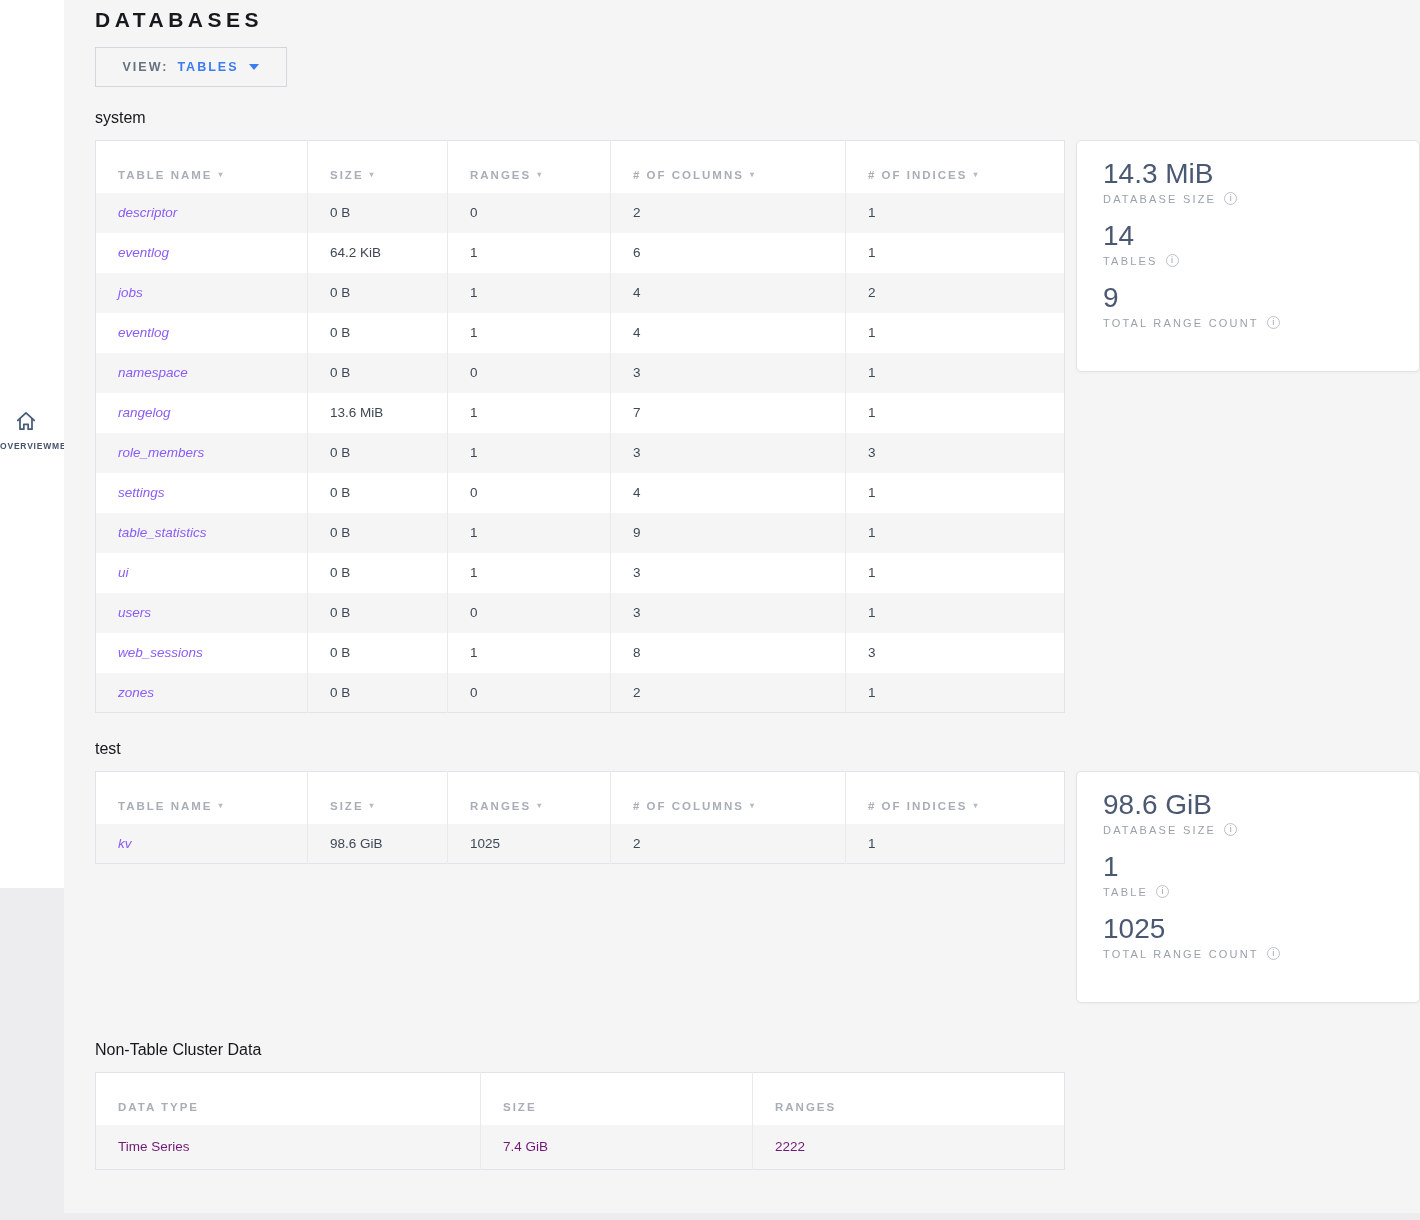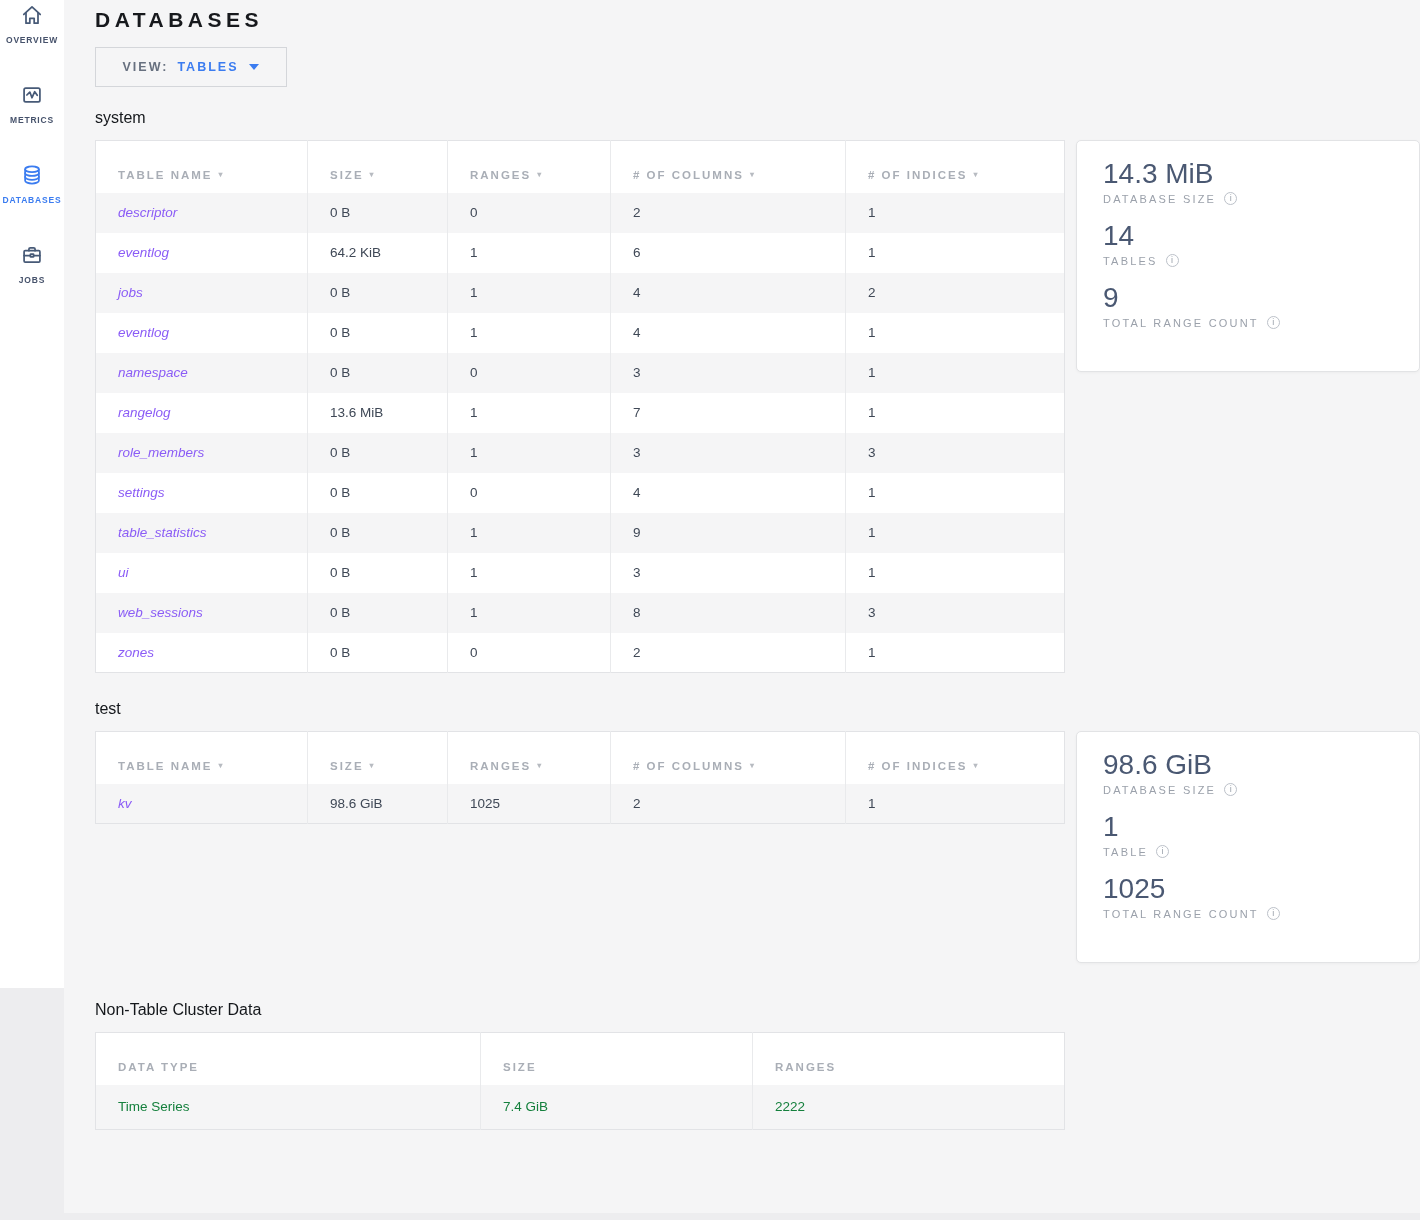--- a/index.html
+++ b/index.html
@@ -8,22 +8,22 @@
     width:1420px; height:1220px;
     background:#ededef;
     font-family:"Liberation Sans", sans-serif;
     overflow:hidden;
   }
   .app { display:flex; height:1213px; }
 
   
   .sidebar {
     width:64px; flex-shrink:0; background:#ffffff;
-    display:flex; flex-direction:column; align-items:center;
-    padding-top:3px; height:988px;
+    display:flex; flex-direction:row; align-items:center;
+    padding-top:9px; height:888px;
   }
   .nav-item {
     width:100%; height:80px; display:flex; flex-direction:column;
     align-items:center; cursor:pointer;
   }
   .nav-icon { width:24px; height:24px; }
   .nav-icon svg { display:block; }
   .nav-label {
     margin-top:8px; font-size:8.5px; font-weight:700;
     letter-spacing:0.8px; color:#46526b;
@@ -77,21 +77,21 @@
   }
   table.data-table th:last-child { border-right:none; }
   .sort-caret { font-size:8px; color:#b7bbc1; margin-left:6px; vertical-align:2px; }
   table.data-table td {
     height:40px; padding:0 0 0 22px;
     font-size:13.5px; color:#3f4856;
     border-right:1px solid #e9eaec; white-space:nowrap;
   }
   table.data-table td:last-child { border-right:none; }
   table.data-table tbody tr:nth-child(odd) td { background:#f5f5f6; }
-  table.data-table.tall-rows td { height:45px; color:#15803d; }
+  table.data-table.tall-rows td { height:45px; color:#701a75; }
   .table-link { color:#8b5cf6; text-decoration:none; cursor:pointer;font-style:italic; }
 
   
   .summary-card {
     width:387px; min-height:232px; background:#ffffff;
     border:1px solid #e2e3e5; border-radius:5px;
     box-shadow:0 1px 3px rgba(0,0,0,0.04);
     padding:15px 26px;
   }
   .metric { margin-bottom:13px; }
@@ -244,20 +244,27 @@
                   <td><a class="table-link" href="#">table_statistics</a></td>
                   <td>0 B</td>
                   <td>1</td>
                   <td>9</td>
                   <td>1</td>
                 </tr>
                 <tr>
                   <td><a class="table-link" href="#">ui</a></td>
                   <td>0 B</td>
                   <td>1</td>
+                  <td>3</td>
+                  <td>1</td>
+                </tr>
+                <tr>
+                  <td><a class="table-link" href="#">users</a></td>
+                  <td>0 B</td>
+                  <td>0</td>
                   <td>3</td>
                   <td>1</td>
                 </tr>
                 <tr>
                   <td><a class="table-link" href="#">web_sessions</a></td>
                   <td>0 B</td>
                   <td>1</td>
                   <td>8</td>
                   <td>3</td>
                 </tr>

